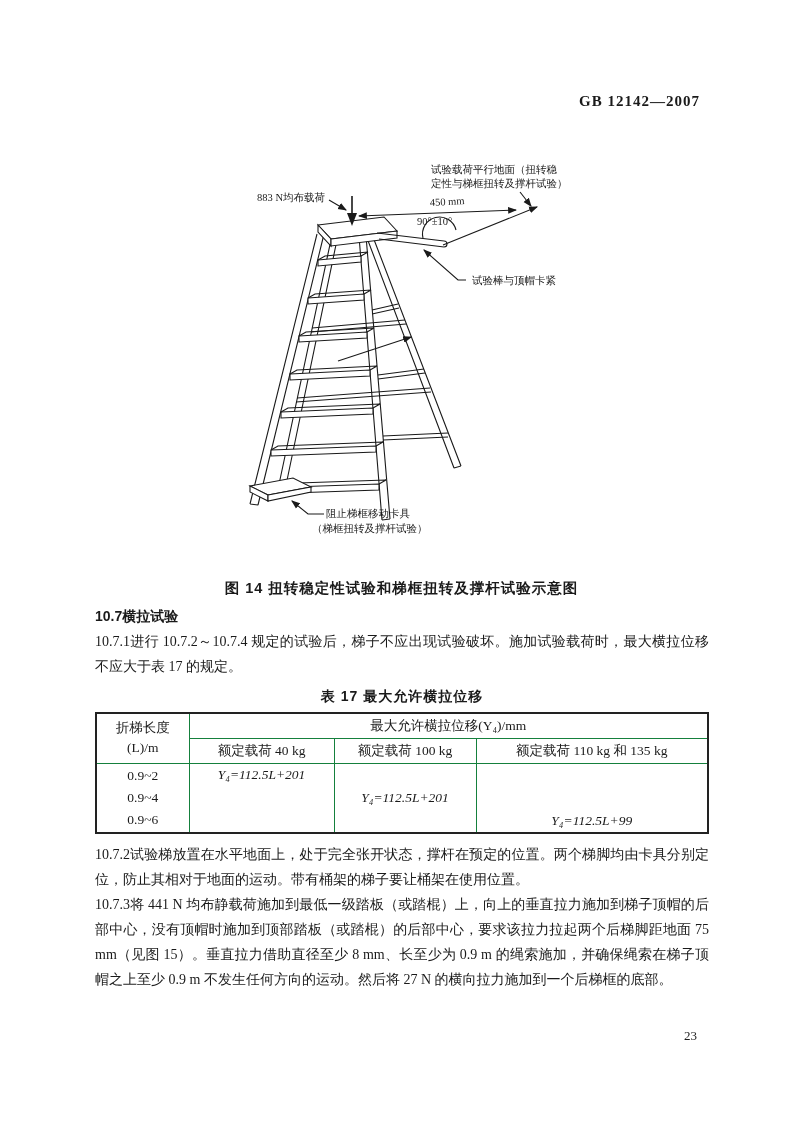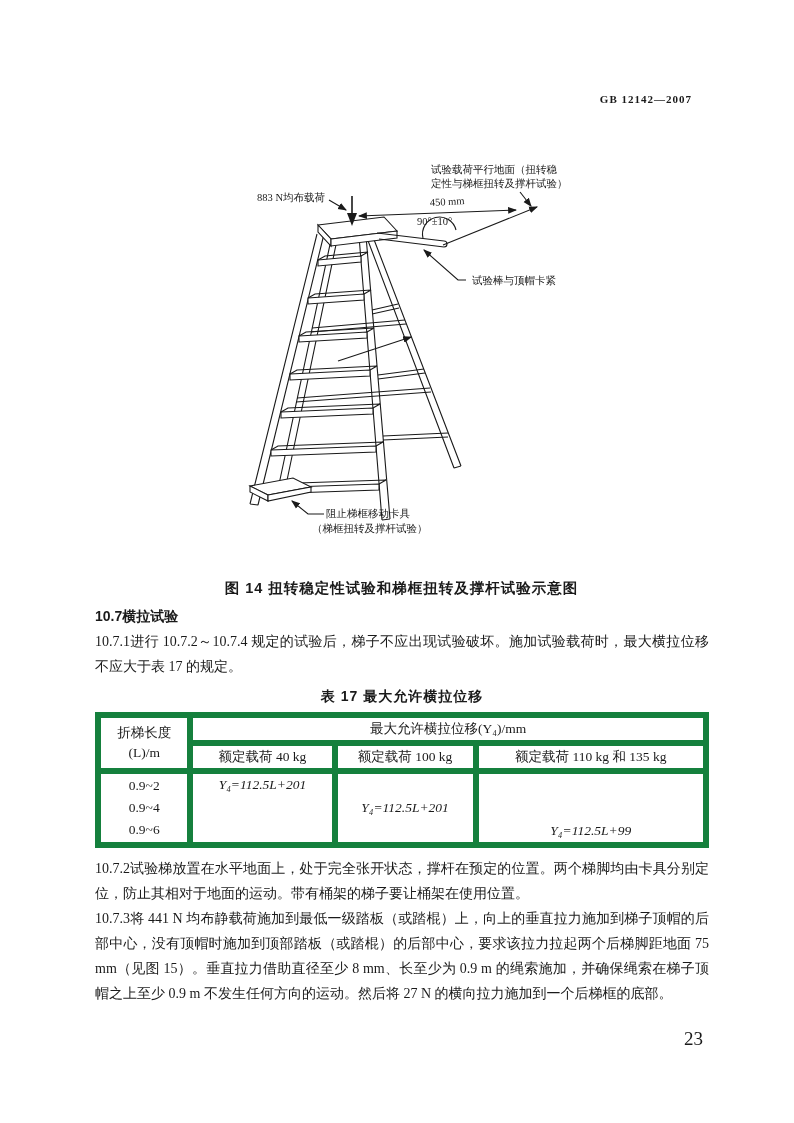--- a/index.html
+++ b/index.html
@@ -6,22 +6,22 @@
   .page{
     position:relative;
     width:794px;height:1123px;
     margin:0 auto;
     background:#ffffff;
     font-family:"Liberation Serif",serif;
     color:#1a1a1a;
     overflow:hidden;
   }
   .doc-number{
-    position:absolute;top:93px;right:102px;
-    font-weight:bold;font-size:11px;letter-spacing:1px;
+    position:absolute;top:93px;right:94px;
+    font-weight:bold;font-size:15px;letter-spacing:1px;
   }
   .diagram{
     position:absolute;left:180px;top:148px;width:430px;height:428px;
   }
   .diagram svg{width:100%;height:100%;}
   .fig-caption{
     position:absolute;top:579px;left:95px;width:613px;
     text-align:center;font-weight:bold;font-size:14.5px;
     font-family:"Liberation Sans",sans-serif;
     letter-spacing:1px;
@@ -38,33 +38,33 @@
     font-family:"Liberation Sans",sans-serif;
     margin:5px 0 3px 0;letter-spacing:1px;
   }
   table.t17{
     border-collapse:collapse;width:100%;
     border:2px solid #222;
     font-size:13.5px;line-height:20px;
     margin:2px 0 8px 0;
   }
   table.t17 td{
-    border:6px solid #15803d;text-align:center;padding:1px 4px;
+    border:1px solid #15803d;text-align:center;padding:1px 4px;
   }
   table.t17 .h1{height:25px;}
   table.t17 .h2{height:25px;}
   table.t17 .bodyrow td{height:66px;}
   .len-col div{line-height:22px;}
   .formula{font-style:italic;font-family:"Liberation Serif",serif;}
   td.va-top{vertical-align:top;padding-top:4px;}
   td.va-mid{vertical-align:middle;}
   td.va-bot{vertical-align:bottom;padding-bottom:5px;}
   .page-number{
     position:absolute;top:1028px;left:684px;
-    font-size:19px;
+    font-size:13px;
   }
   .svg-label{font-size:10.5px;fill:#1a1a1a;font-family:"Liberation Serif",serif;}
 </style>
 </head>
 <body>
 
 <div class="page">
 
   <div class="doc-number">GB 12142—2007</div>
 

